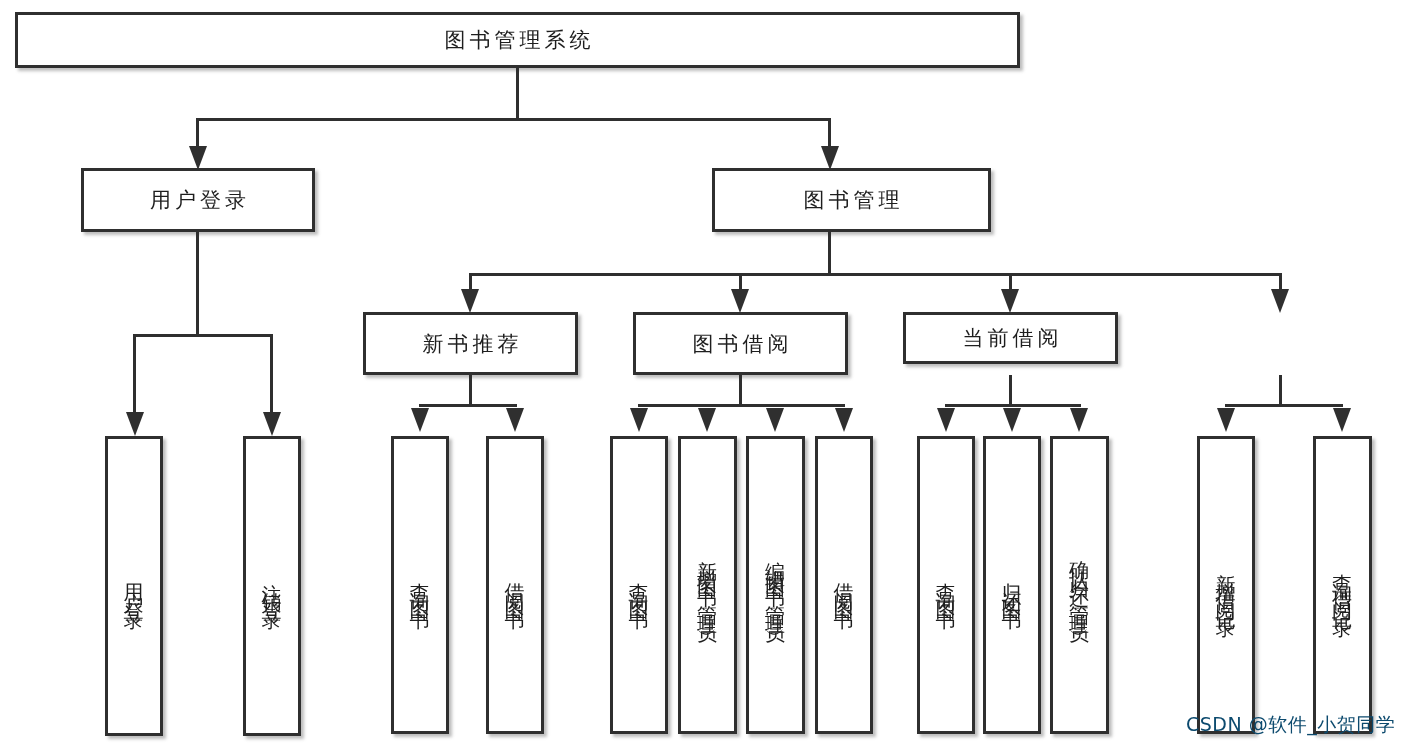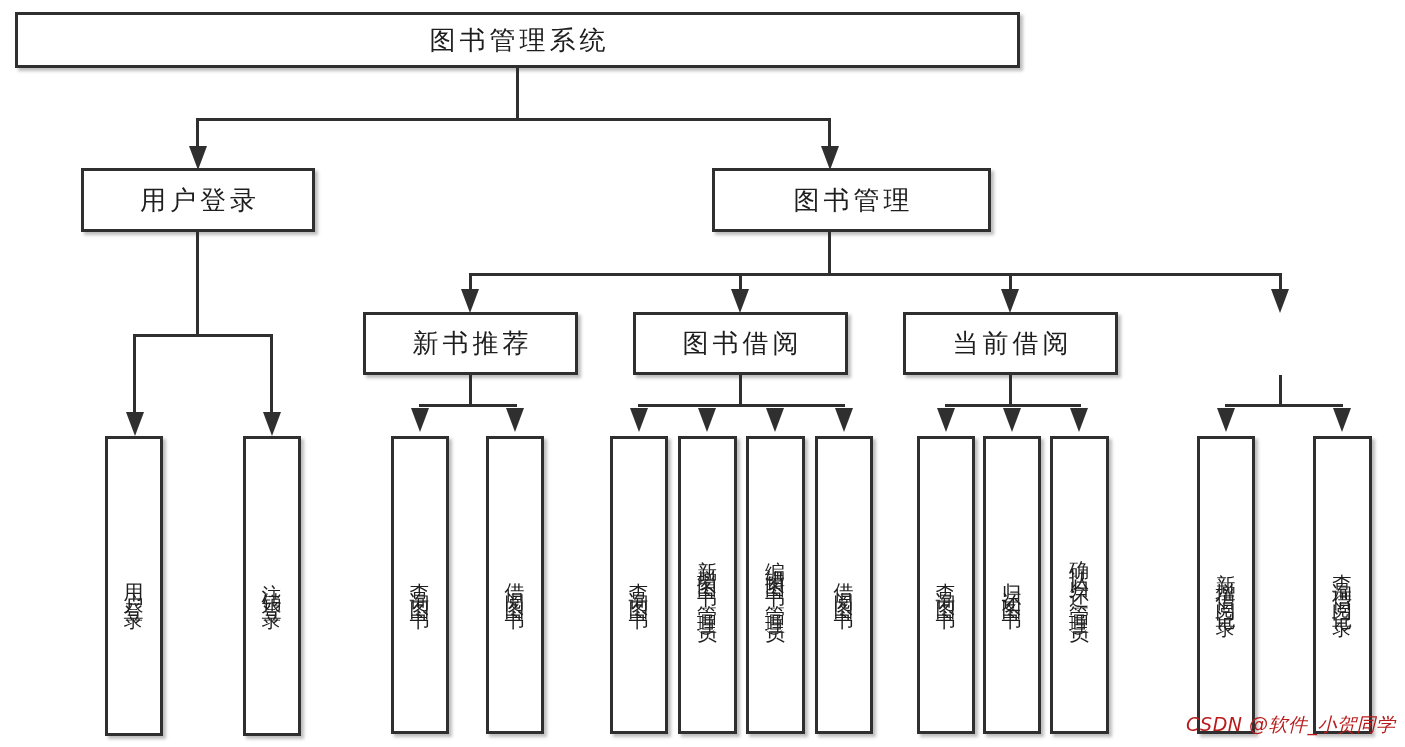--- a/index.html
+++ b/index.html
@@ -6,35 +6,35 @@
   .canvas{
     position:relative;width:1405px;height:747px;background:#ffffff;overflow:hidden;
     font-family:"DejaVu Sans","Liberation Sans",sans-serif;color:#1e1e1e;
   }
   .box{
     position:absolute;box-sizing:border-box;background:#fff;
     border:3px solid #2f2f2f;
     box-shadow:3px 3px 3px rgba(110,110,110,.45);
     display:flex;align-items:center;justify-content:center;
   }
-  .hbox{font-size:26px;letter-spacing:4px;text-indent:4px;}
+  .hbox{font-size:21px;letter-spacing:4px;text-indent:4px;}
   .vbox{
     writing-mode:vertical-rl;text-orientation:mixed;
     font-size:20px;letter-spacing:9px;line-height:1.1;
   }
   .vline{position:absolute;width:3px;background:#2f2f2f;}
   .hline{position:absolute;height:3px;background:#2f2f2f;}
   .arrow{
     position:absolute;width:0;height:0;
     border-left:9px solid transparent;border-right:9px solid transparent;
     border-top:24px solid #2f2f2f;
   }
   .watermark{
     position:absolute;left:1186px;top:712px;
-    font-size:19px;color:#b91c1c;letter-spacing:.5px;white-space:nowrap;font-style:italic;
+    font-size:19px;color:#0c4a6e;letter-spacing:.5px;white-space:nowrap;
   }
 </style>
 </head>
 <body>
 
 <div class="canvas">
 
   <div class="box hbox" style="left:15px;top:12px;width:1005px;height:56px;">图书管理系统</div>
 
   <div class="vline" style="left:516px;top:66px;height:54px;"></div>
@@ -60,21 +60,21 @@
   <div class="vline" style="left:739px;top:276px;height:16px;"></div>
   <div class="vline" style="left:1009px;top:276px;height:16px;"></div>
   <div class="vline" style="left:1279px;top:276px;height:16px;"></div>
   <div class="arrow" style="left:461px;top:289px;"></div>
   <div class="arrow" style="left:731px;top:289px;"></div>
   <div class="arrow" style="left:1001px;top:289px;"></div>
   <div class="arrow" style="left:1271px;top:289px;"></div>
 
   <div class="box hbox" style="left:633px;top:312px;width:215px;height:63px;">图书借阅</div>
   <div class="box hbox" style="left:363px;top:312px;width:215px;height:63px;">新书推荐</div>
-  <div class="box hbox" style="left:903px;top:312px;width:215px;height:63px;">当前借阅</div>
+  <div class="box hbox" style="left:903px;top:312px;width:215px;height:52px;">当前借阅</div>
 
   <div class="vline" style="left:469px;top:375px;height:31px;"></div>
   <div class="hline" style="left:419px;top:404px;width:98px;"></div>
   <div class="arrow" style="left:411px;top:408px;"></div>
   <div class="arrow" style="left:506px;top:408px;"></div>
 
   <div class="vline" style="left:739px;top:375px;height:31px;"></div>
   <div class="hline" style="left:638px;top:404px;width:207px;"></div>
   <div class="arrow" style="left:630px;top:408px;"></div>
   <div class="arrow" style="left:698px;top:408px;"></div>

